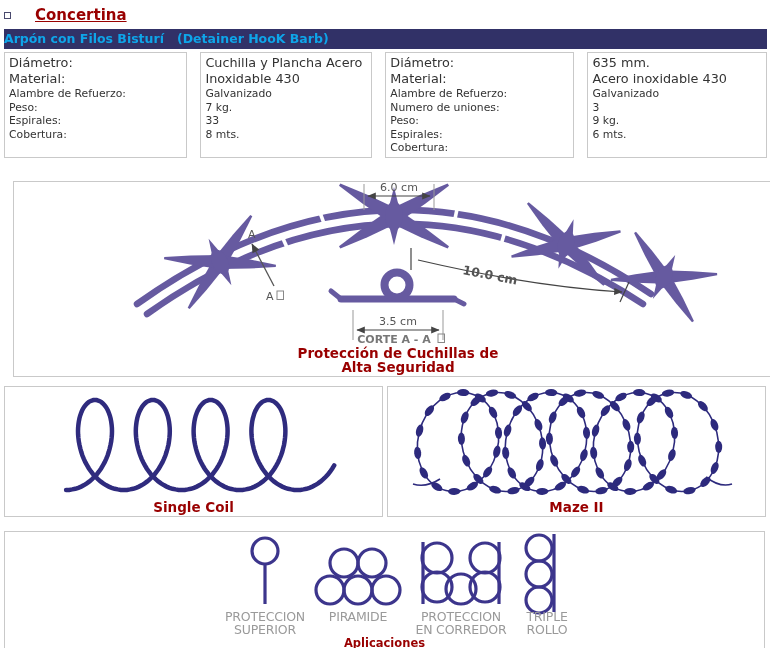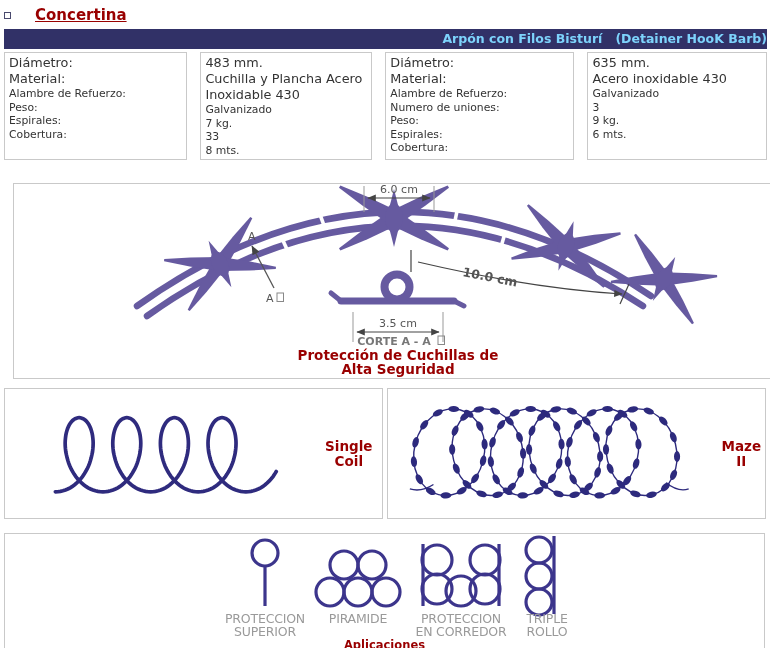--- a/index.html
+++ b/index.html
@@ -3,33 +3,33 @@
 <meta charset="utf-8">
 <style>
   html,body{margin:0;padding:0;background:#fff;}
   body{width:770px;font-family:"DejaVu Sans","Liberation Sans",sans-serif;color:#333;}
   .wrap{padding:0 3px 0 4px;}
   
   .titlerow{display:flex;align-items:center;gap:24px;padding-top:5px;height:20px;}
   .bullet{width:5px;height:5px;border:1px solid #4a4a6e;background:#fff;}
   .title{font-size:15px;font-weight:bold;color:#990000;text-decoration:underline;}
   
-  .hbar{margin-top:4px;height:20px;background:#313167;color:#7dd3fc;font-weight:bold;
-        font-size:12.5px;line-height:20px;text-align:right;white-space:pre;}
+  .hbar{margin-top:4px;height:20px;background:#313167;color:#0ea5e9;font-weight:bold;
+        font-size:12.5px;line-height:20px;text-align:left;white-space:pre;}
   
   .spec{margin-top:3px;display:flex;gap:13px;}
   .cell{border:1px solid #c9c9c9;background:#fff;padding:2px 4px;box-sizing:border-box;overflow:hidden;}
   .c1{width:192px}.c2{width:180px}.c3{width:198px}.c4{width:188px}
   .b{font-size:12.8px;line-height:16px;white-space:nowrap;}
   .s{font-size:10.8px;line-height:13.5px;white-space:nowrap;}
   
   .panel{border:1px solid #c9c9c9;background:#fff;box-sizing:border-box;}
   .diagram{margin-top:23px;width:761px;height:196px;margin-left:9px;}
   .midrow{margin-top:9px;display:flex;gap:4px;}
-  .halfpanel{width:379px;height:131px;display:flex;flex-direction:row;align-items:center;}
+  .halfpanel{width:379px;height:131px;display:flex;flex-direction:column;align-items:center;}
   .caption-red{font-size:13.5px;font-weight:bold;color:#990000;text-align:center;line-height:15px;}
   .apps{margin-top:14px;width:761px;height:123px;display:flex;flex-direction:column;align-items:center;}
   .apps-caption{font-size:11.5px;font-weight:bold;color:#990000;line-height:13px;margin-top:1px;}
   svg{display:block;}
   text{font-family:"DejaVu Sans","Liberation Sans",sans-serif;}
   .dimtxt{font-size:11px;fill:#555;}
   .dimbold{font-size:12.5px;font-weight:bold;fill:#555;}
   .cortetxt{font-size:11px;font-weight:bold;fill:#777;}
   .capsvg{font-size:13.5px;font-weight:bold;fill:#990000;}
   .applbl{font-size:12.5px;fill:#9a9a9a;letter-spacing:-0.2px;}
@@ -50,21 +50,20 @@
     <div class="cell c1">
       <div class="b">Diámetro:</div>
       <div class="b">Material:</div>
       <div class="b"></div>
       <div class="s">Alambre de Refuerzo:</div>
       <div class="s">Peso:</div>
       <div class="s">Espirales:</div>
       <div class="s">Cobertura:</div>
     </div>
     <div class="cell c2">
-      <div class="b">483 mm.</div>
       <div class="b">Cuchilla y Plancha Acero</div>
       <div class="b">Inoxidable 430</div>
       <div class="s">Galvanizado</div>
       <div class="s">7 kg.</div>
       <div class="s">33</div>
       <div class="s">8 mts.</div>
     </div>
     <div class="cell c3">
       <div class="b">Diámetro:</div>
       <div class="b">Material:</div>

